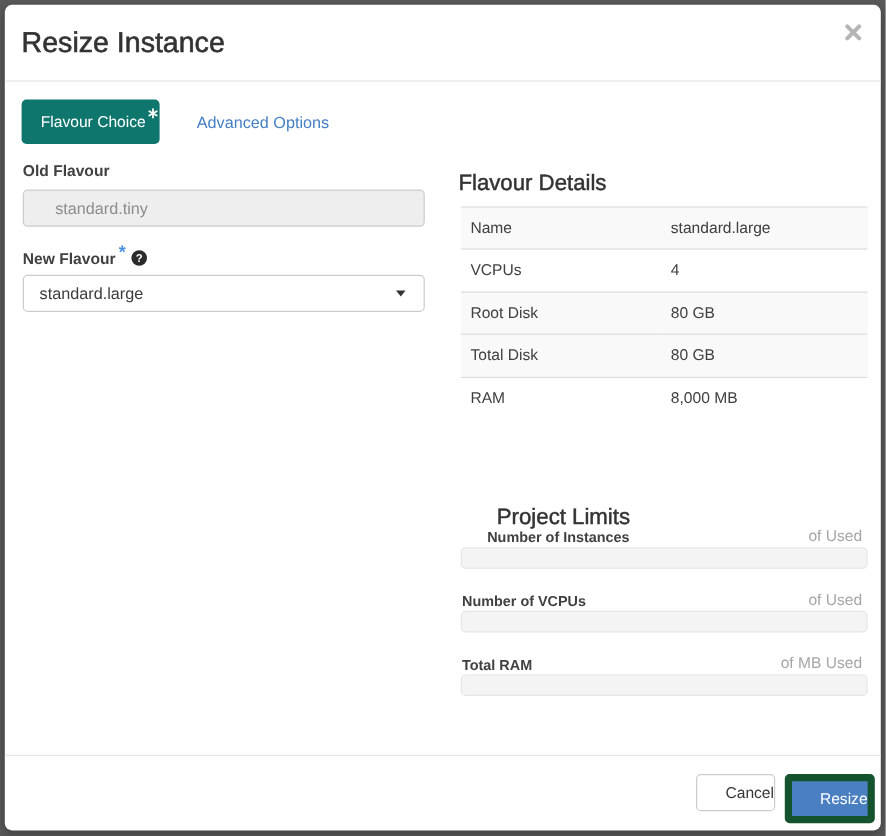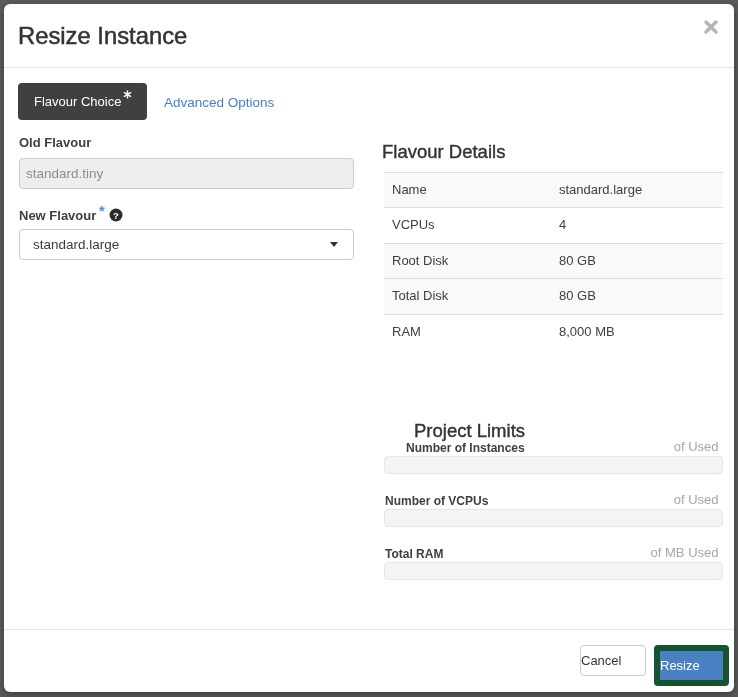--- a/index.html
+++ b/index.html
@@ -1,35 +1,35 @@
 <!DOCTYPE html>
 <html><head>
 <meta charset="utf-8">
 <style>
   html,body{margin:0;padding:0;}
   body{width:738px;height:697px;background:#5a5a5a;font-family:"Liberation Sans",sans-serif;position:relative;overflow:hidden;}
   .modal{position:absolute;left:4px;top:4px;width:730px;height:688px;background:#fff;border-radius:6px;box-shadow:0 3px 9px rgba(0,0,0,.32);}
   .abs{position:absolute;}
   .title{left:14px;top:18px;font-size:23.8px;font-weight:normal;color:#333;-webkit-text-stroke:0.5px #333;}
   .hdiv{left:0;width:730px;height:1px;background:#e5e5e5;}
-  .tabbtn{left:14px;top:79px;width:129px;height:37px;background:#404040;border-radius:4px;color:#fff;font-size:13px;text-align:left;padding-left:16px;box-sizing:border-box;line-height:37px;}
+  .tabbtn{left:14px;top:79px;width:115px;height:37px;background:#0f766e;border-radius:4px;color:#fff;font-size:13px;text-align:left;padding-left:16px;box-sizing:border-box;line-height:37px;}
   .tablink{left:160px;top:91px;font-size:13.5px;color:#4580c4;}
   .lbl{font-size:13px;font-weight:bold;color:#404040;}
-  .inp{left:15px;top:154px;width:335px;height:31px;box-sizing:border-box;background:#eee;border:1px solid #ccc;border-radius:4px;color:#8c8c8c;font-size:13.5px;line-height:29px;padding-left:6px;}
+  .inp{left:15px;top:154px;width:335px;height:31px;box-sizing:border-box;background:#eee;border:1px solid #ccc;border-radius:4px;color:#8c8c8c;font-size:13.5px;line-height:29px;padding-left:26px;}
   .sel{left:15px;top:225px;width:335px;height:31px;box-sizing:border-box;background:#fff;border:1px solid #ccc;border-radius:4px;color:#3b3b3b;font-size:13.5px;line-height:29px;padding-left:13px;}
   .caret{left:325.5px;top:238px;width:0;height:0;border-left:4.5px solid transparent;border-right:4.5px solid transparent;border-top:5.5px solid #333;}
   .h4{font-size:18.5px;font-weight:normal;color:#333;-webkit-text-stroke:0.4px #333;}
   table.fd{position:absolute;left:380px;top:168px;width:339px;border-collapse:collapse;font-size:13px;color:#404040;}
   table.fd td{padding:8px;line-height:18.4px;border-top:1px solid #ddd;}
   table.fd td.c1{width:151px;}
   table.fd tr.s{background:#f9f9f9;}
   .qlbl{font-size:12px;font-weight:bold;color:#404040;}
   .qof{font-size:13px;color:#a6a6a6;}
   .qbar{left:380px;width:337px;height:16px;background:#f4f4f4;border:1px solid #e6e6e6;border-radius:4px;}
-  .btn{height:29px;border-radius:4px;font-size:13px;line-height:29px;text-align:left;}
+  .btn{height:29px;border-radius:4px;font-size:13px;line-height:29px;text-align:right;}
   .btn.cancel{left:576px;top:641px;width:64px;background:#fff;border:1px solid #ccc;color:#373737;}
   .btn.go{left:650px;top:641px;width:63px;background:#4a80c2;border:6px solid #14532d;color:#fff;}
   .star{color:#4a90e2;font-size:15px;font-weight:bold;}
 </style>
 </head>
 <body>
 <div class="modal">
   <div class="abs title">Resize Instance</div>
   <svg class="abs" style="left:695.5px;top:12px;" width="22" height="22" viewBox="0 0 22 22">
     <g stroke="#b5b5b5" stroke-width="3.4" stroke-linecap="round">

